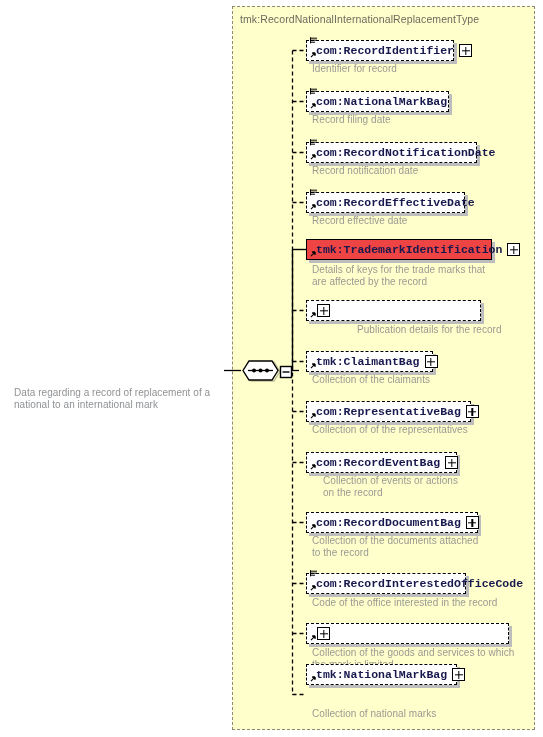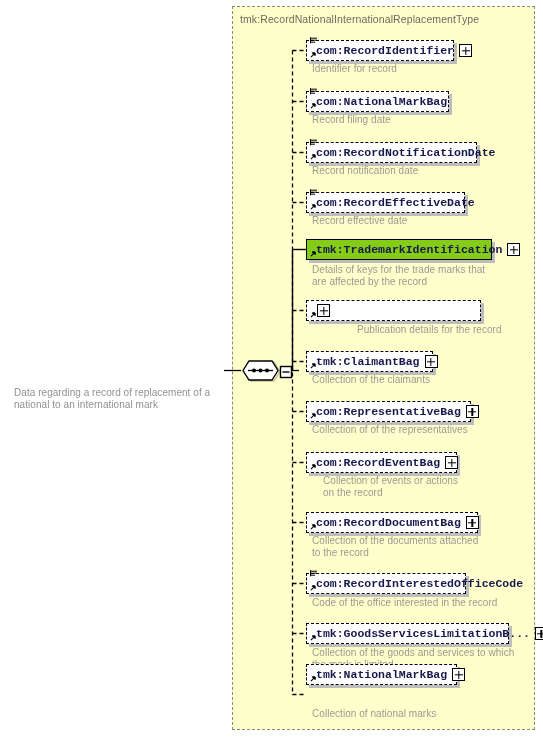--- a/index.html
+++ b/index.html
@@ -47,21 +47,21 @@
   
   .root-node {
     position: absolute;
     left: 12px;
     top: 360px;
   }
   .node-box {
     position: relative;
     display: inline-flex;
     align-items: center;
-    background: #84cc16;
+    background: #ef4444;
     box-sizing: border-box;
     height: 21px;
     padding: 0 4px 0 9px;
     box-shadow: 3px 3px 0 0 #bdbdbd;
   }
   .node-box.solid { border: 1.6px solid #000000; }
   .node-box.dashed { border: 1.5px dashed #000000; background: #ffffff; }
 
   .node-label {
     font-size: 11.5px;
@@ -321,21 +321,20 @@
             <path d="M7 1 L3.3 1 L7 4.6 Z" fill="#000"></path>
           </svg>
           <span class="node-label">com:RecordInterestedOfficeCode</span>
         </div></div>
       <div class="desc" style="left: 312px; top: 597px; width: 215px;">Code of the office interested in the record</div>
       <div class="child" style="top: 623px;"><div class="node-box dashed" style="width: 203px;">
           <svg class="ref-arrow" viewBox="0 0 8 8" aria-hidden="true">
             <path d="M7 1 L2.2 5.8 M7 1 L3.6 1 M7 1 L7 4.4" stroke="#000" stroke-width="1.3" fill="none"></path>
             <path d="M7 1 L3.3 1 L7 4.6 Z" fill="#000"></path>
           </svg>
-          <span class="node-label">tmk:GoodsServicesLimitationB...</span>
           <span class="toggle plus"></span>
         </div></div>
       <div class="desc" style="left: 312px; top: 647px; width: 215px;">Collection of the goods and services to which
 the mark is limited</div>
       <div class="child" style="top: 664px; border-radius: 9px;"><div class="node-box dashed" style="width: 151px;">
           <svg class="ref-arrow" viewBox="0 0 8 8" aria-hidden="true">
             <path d="M7 1 L2.2 5.8 M7 1 L3.6 1 M7 1 L7 4.4" stroke="#000" stroke-width="1.3" fill="none"></path>
             <path d="M7 1 L3.3 1 L7 4.6 Z" fill="#000"></path>
           </svg>
           <span class="node-label">tmk:NationalMarkBag</span>

